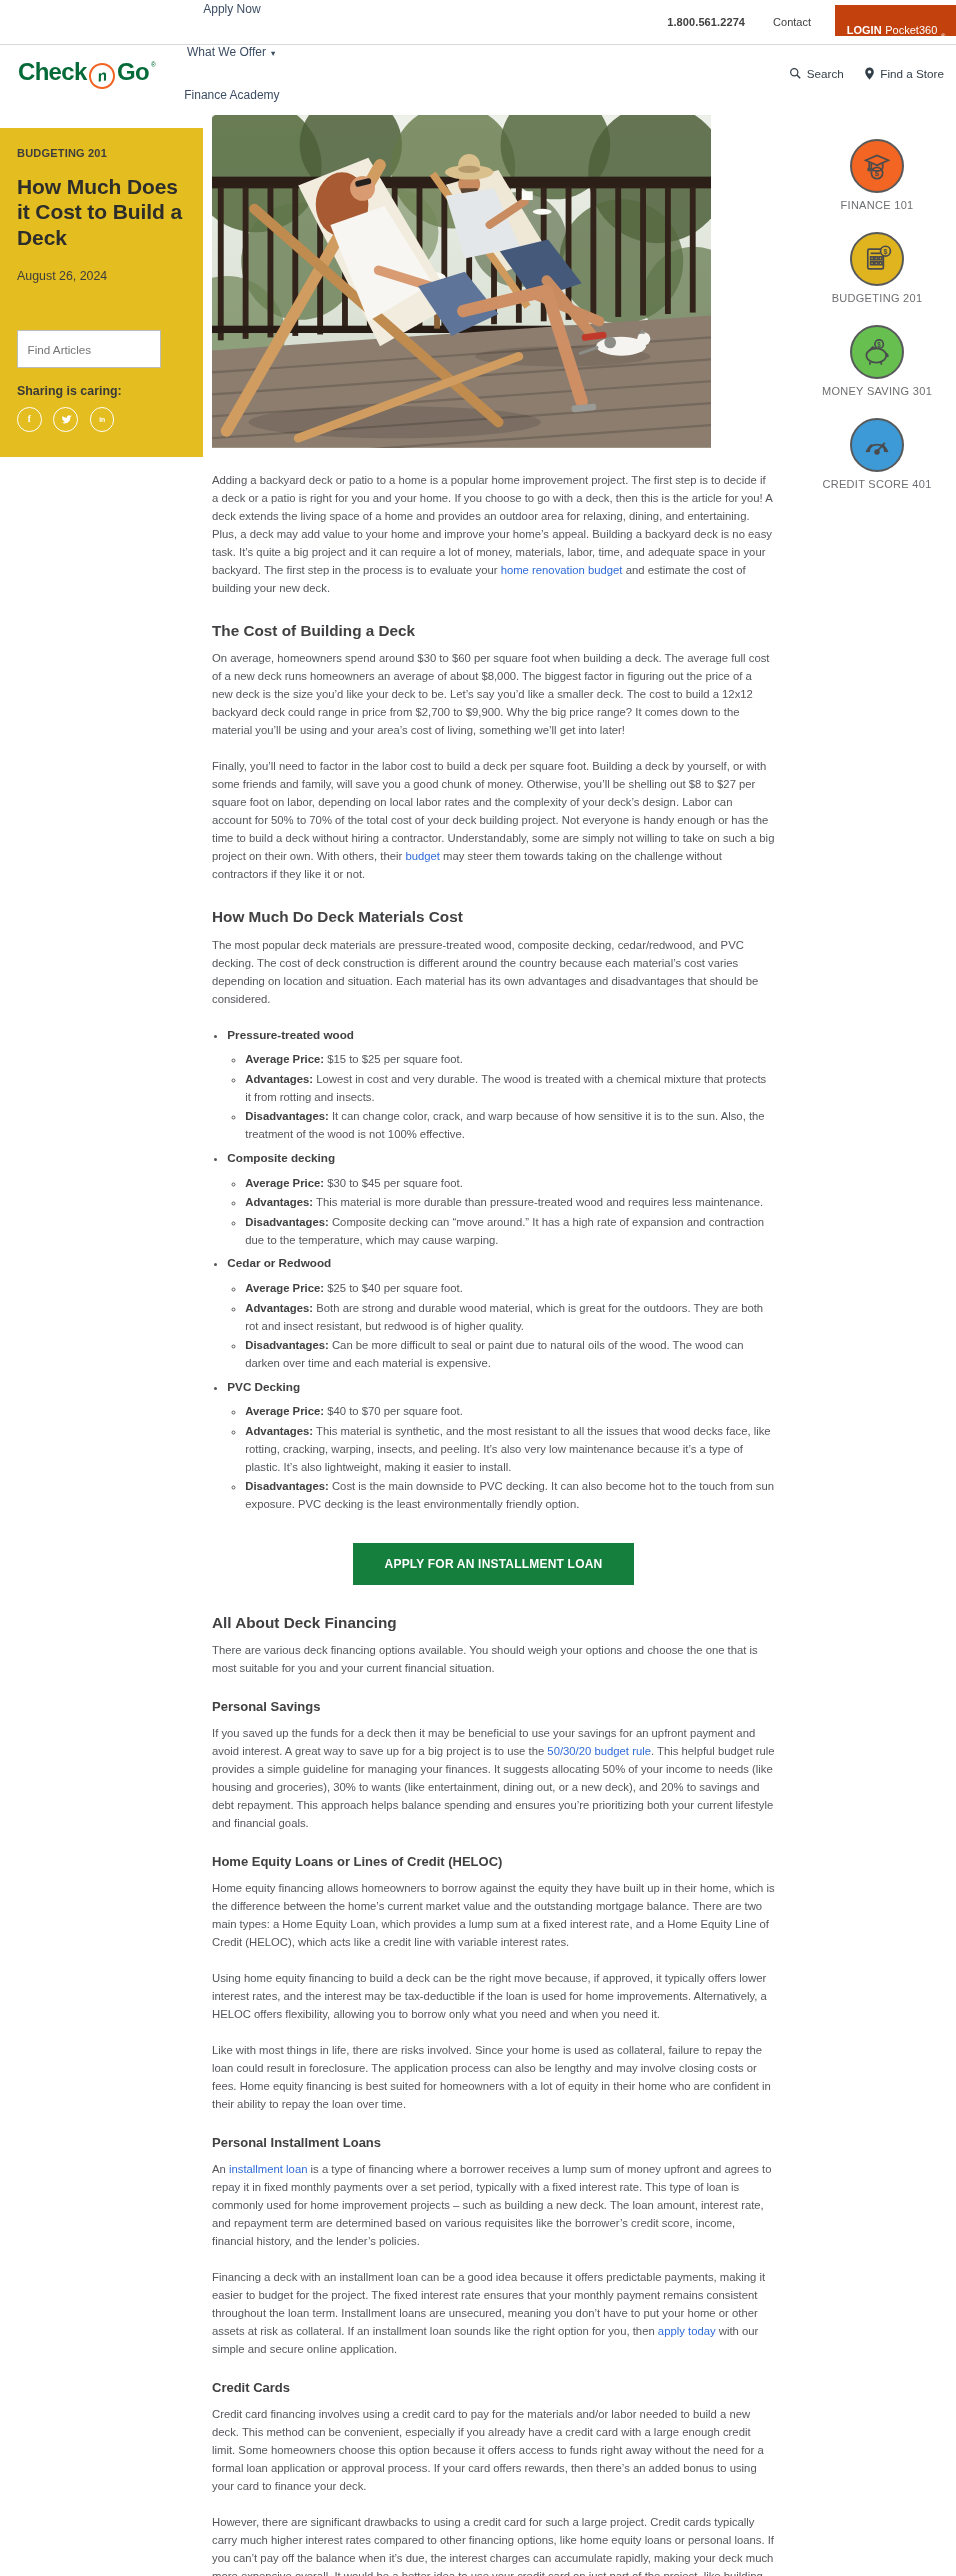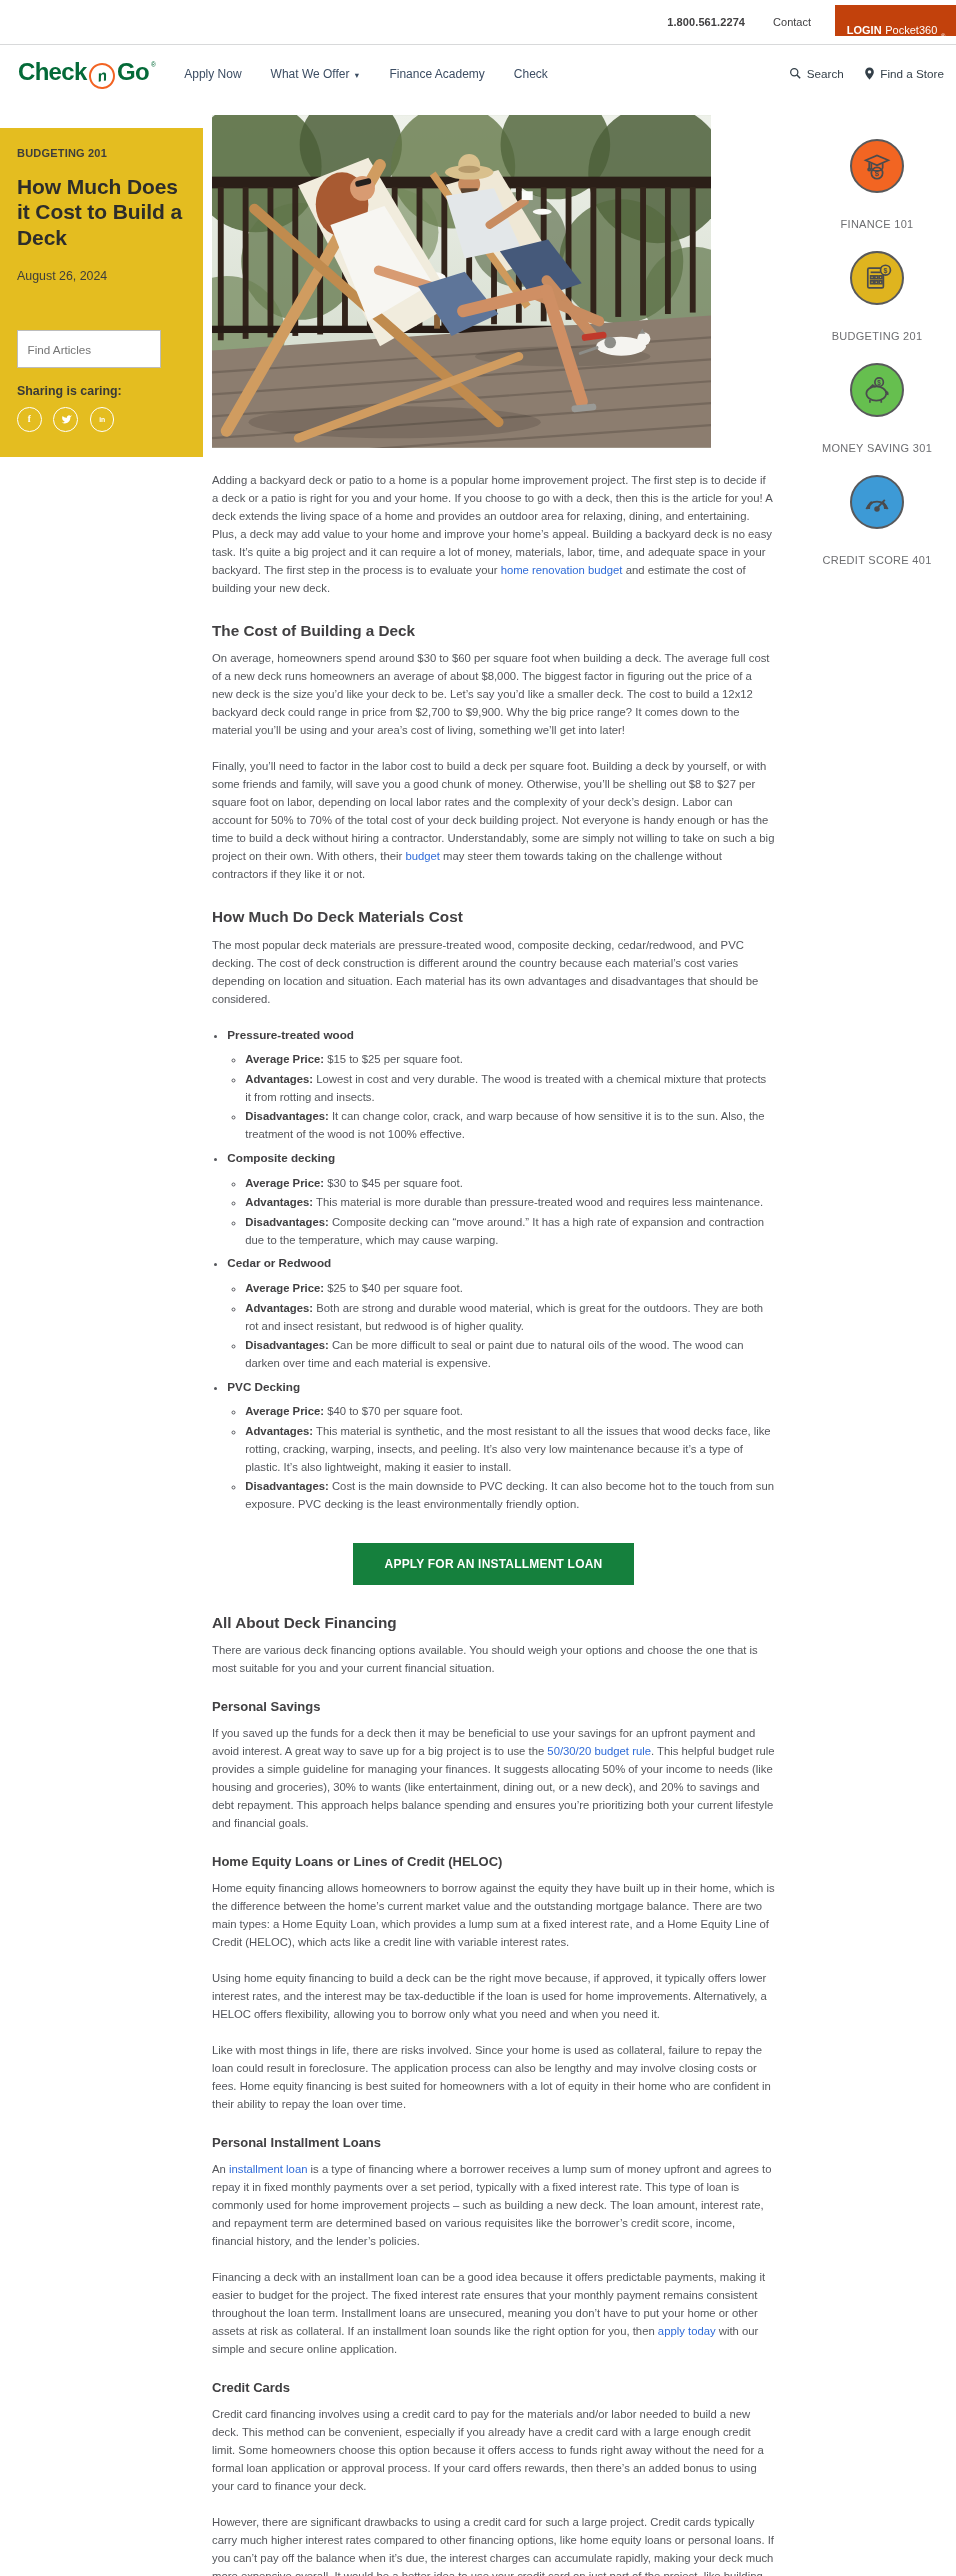--- a/index.html
+++ b/index.html
@@ -16,21 +16,21 @@
             display:flex;align-items:flex-end;justify-content:center;font-size:11px;gap:3.7px;}
   .loginbtn b{font-weight:bold;}
   .loginbtn sup{font-size:5.8px;line-height:0;}
 
   
   .navbar{height:57px;display:flex;align-items:center;padding:0 13px 0 18px;gap:29px;}
   .logo{display:flex;align-items:flex-start;gap:2.2px;color:#046a38;font-weight:bold;font-size:24px;letter-spacing:-0.7px;}
   .logo .nring{display:inline-flex;align-items:center;justify-content:center;width:22px;height:22px;margin-top:4.4px;
                border:2.9px solid #f26322;border-radius:50%;font-size:15.3px;font-style:italic;color:#046a38;transform:rotate(-10deg);}
   .logo .reg{font-size:6.6px;font-weight:normal;margin-top:2.9px;}
-  .mainnav{display:flex;gap:29px;align-items:center;}
+  .mainnav{display:flex;gap:29px;align-items:center;flex-direction:column;}
   .mainnav a{font-size:12px;color:#3c4d63;}
   .caret{font-size:7.3px;margin-left:3.7px;color:#3c4d63;}
   .nav-right{margin-left:auto;display:flex;gap:20.5px;align-items:center;color:#333f48;font-size:11.7px;}
   .nav-right a{color:#333f48;display:flex;align-items:center;gap:5.1px;}
   .nav-right svg{display:block;}
 
   
   .content{position:relative;}
 
   
@@ -47,21 +47,21 @@
 
   
   .hero{margin:13px 0 0 212px;width:499px;height:333px;overflow:hidden;background:#dfe5da;}
   .hero svg{display:block;}
 
   
   .rail{position:absolute;top:24px;right:0;width:160px;display:flex;flex-direction:column;align-items:center;}
   .rail-item{display:flex;flex-direction:column;align-items:center;margin-bottom:21px;}
   .circ{width:54px;height:54px;border-radius:50%;border:2.2px solid #58595b;box-sizing:border-box;
         display:flex;align-items:center;justify-content:center;}
-  .rail-label{margin-top:25px;font-size:11px;color:#6d6e71;letter-spacing:0.3px;text-align:center;}
+  .rail-label{margin-top:6px;font-size:11px;color:#6d6e71;letter-spacing:0.3px;text-align:center;}
 
   
   article{margin:22.7px 0 0 212px;width:563px;font-size:11.3px;line-height:18px;color:#54565b;}
   article p{margin:0 0 18px;}
   article h2{font-size:15.3px;color:#414042;margin:25px 0 9.5px;font-weight:bold;}
   article h3{font-size:13px;color:#414042;margin:21px 0 8px;font-weight:bold;}
   .lnk{color:#2f6bd8;}
   ul.mats{margin:0 0 18px;padding-left:15.3px;list-style:disc;}
   ul.mats > li{margin:0 0 1.5px;}
   ul.mats > li > b{color:#414042;font-size:11.7px;}

